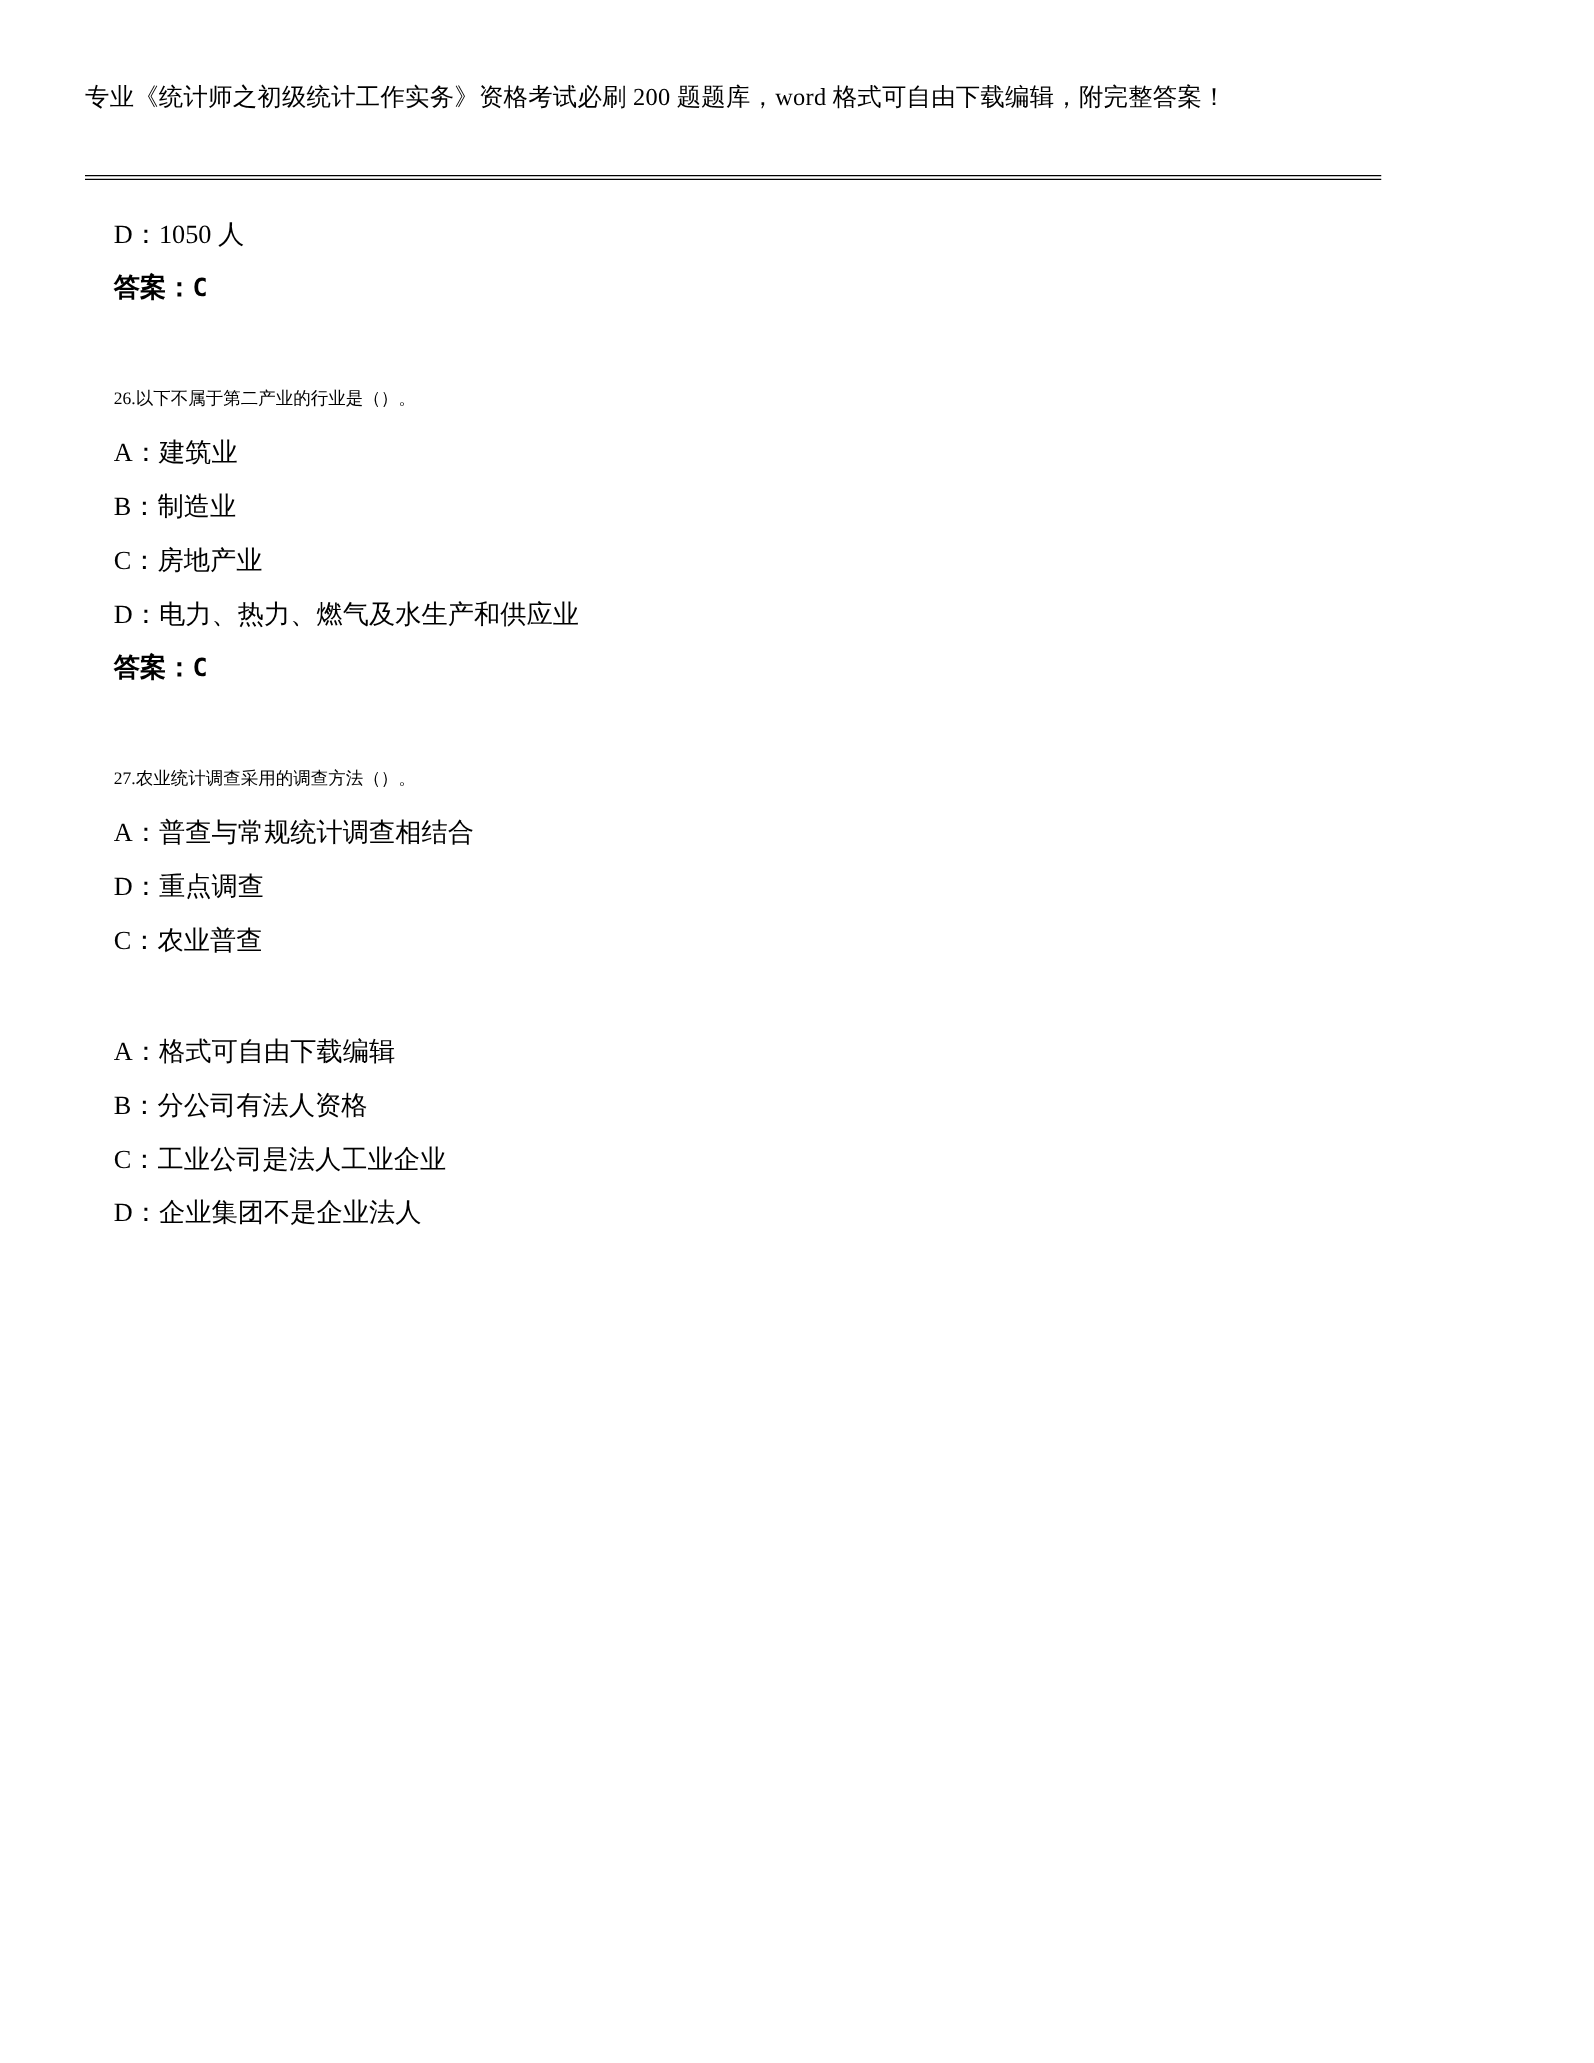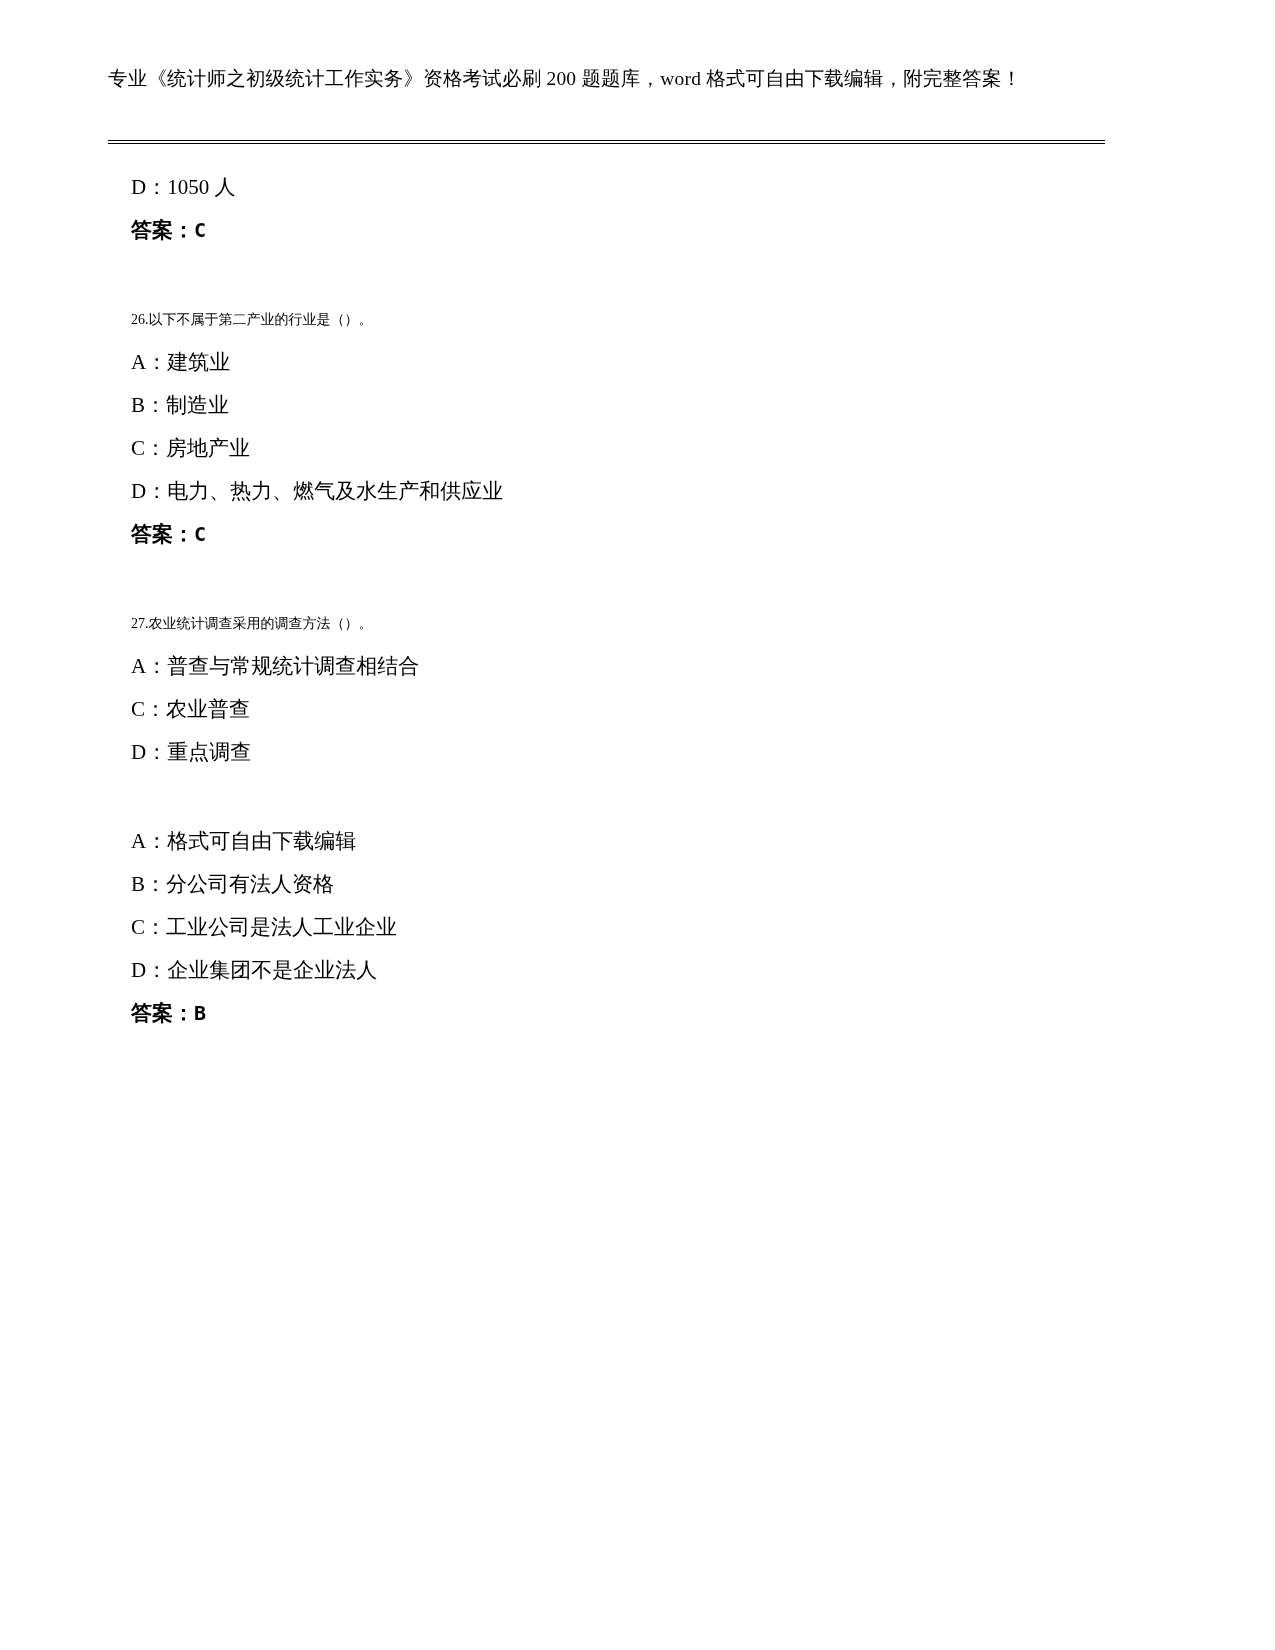--- a/index.html
+++ b/index.html
@@ -11,21 +11,21 @@
     width: 1275px;
     height: 1650px;
     font-family: "Liberation Serif", "DejaVu Serif", serif;
     color: #000000;
     position: relative;
   }
   .page {
     box-sizing: border-box;
     width: 1275px;
     height: 1650px;
-    padding: 62px 170px 40px 108px;
+    padding: 62px 170px 40px 68px;
     position: relative;
   }
   .header-text {
     font-size: 19.5px;
     line-height: 34px;
     letter-spacing: 0.2px;
     color: #000;
     margin: 0;
     text-align: justify;
   }
@@ -98,27 +98,26 @@
       <div class="line opt">A：建筑业</div>
       <div class="line opt">B：制造业</div>
       <div class="line opt">C：房地产业</div>
       <div class="line opt">D：电力、热力、燃气及水生产和供应业</div>
       <div class="ans"><span>答案：</span><span class="letter">C</span></div>
     </div>
 
     <div class="qgroup">
       <div class="line q">27.农业统计调查采用的调查方法（）。</div>
       <div class="line opt">A：普查与常规统计调查相结合</div>
+      <div class="line opt">D：重点调查</div>
       <div class="line opt">C：农业普查</div>
-      <div class="line opt">D：重点调查</div>
     </div>
 
     <div class="qgroup">
       <div class="line opt">A：格式可自由下载编辑</div>
       <div class="line opt">B：分公司有法人资格</div>
       <div class="line opt">C：工业公司是法人工业企业</div>
       <div class="line opt">D：企业集团不是企业法人</div>
-      <div class="ans"><span>答案：</span><span class="letter">B</span></div>
     </div>
 
 
   </div>
 </div>
 
 </body></html>

